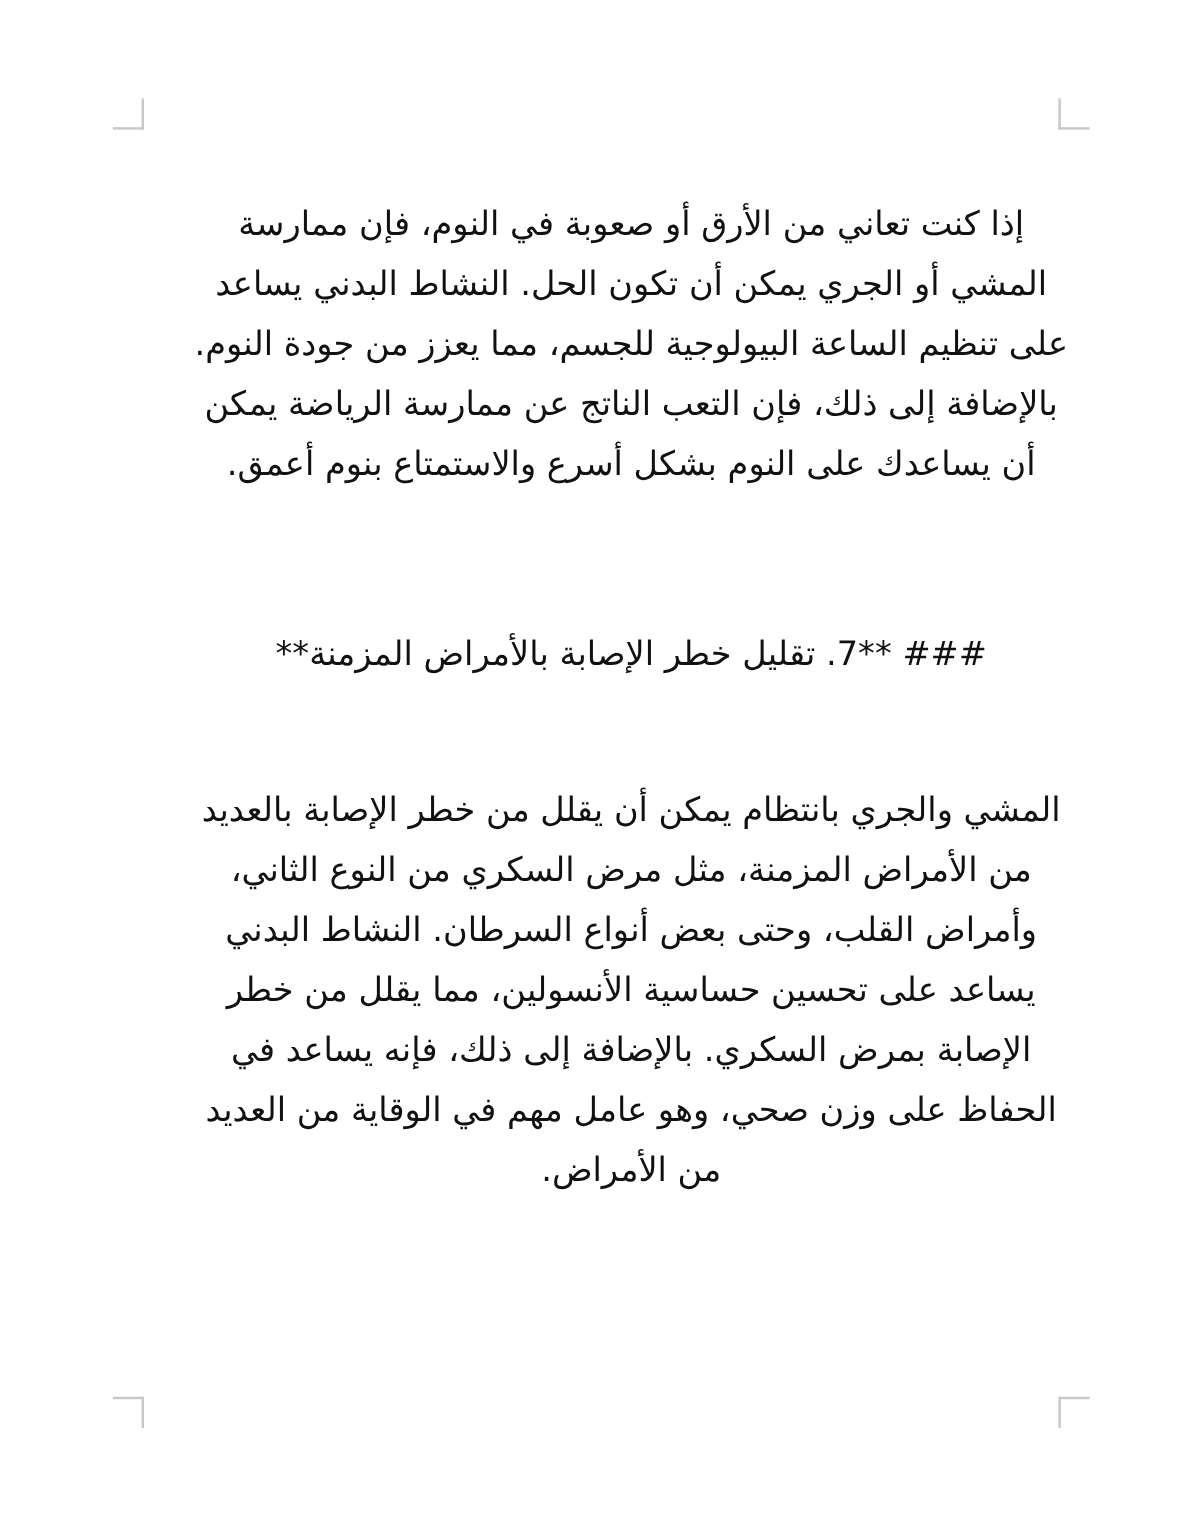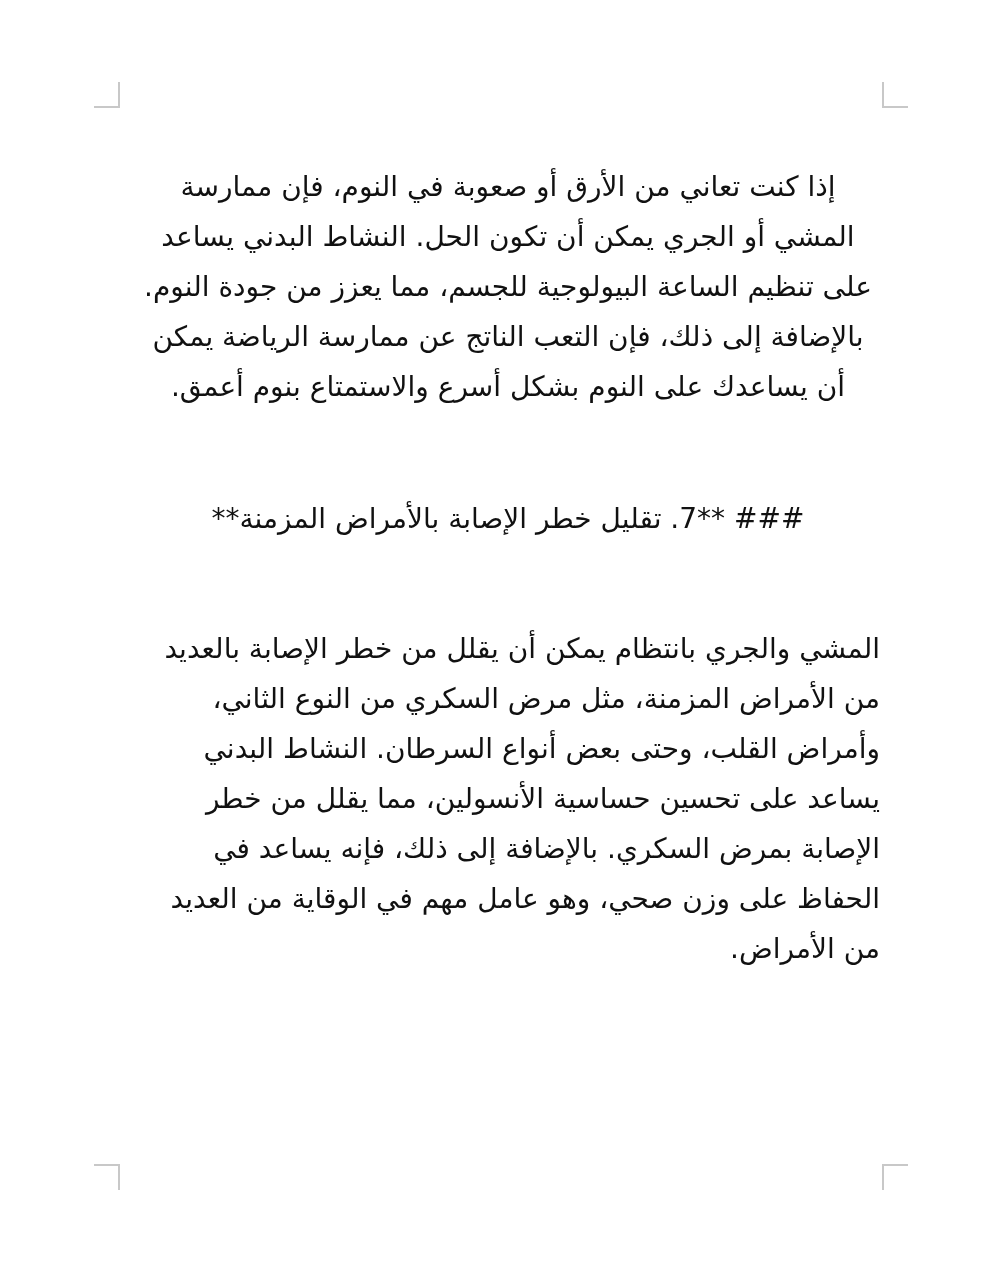--- a/index.html
+++ b/index.html
@@ -23,40 +23,40 @@
       border-style: solid;
       border-width: 0;
     }
     .corner.tl { left: 94px; top: 82px; border-right-width: 2px; border-bottom-width: 2px; }
     .corner.tr { left: 882px; top: 82px; border-left-width: 2px; border-bottom-width: 2px; }
     .corner.bl { left: 94px; top: 1164px; border-right-width: 2px; border-top-width: 2px; }
     .corner.br { left: 882px; top: 1164px; border-left-width: 2px; border-top-width: 2px; }
 
     .page-content {
       position: absolute;
-      left: 128px;
+      left: 146px;
       width: 760px;
       top: 162px;
       direction: rtl;
       text-align: center;
     }
     .para {
       font-size: 28px;
       line-height: 50px;
       margin: 0;
       padding: 0 8px;
     }
     .para.first { margin-top: 0; }
     .heading {
       font-size: 28px;
       line-height: 50px;
       margin: 0;
     }
-    .h7 { margin-top: 82px; }
-    .p2 { margin-top: 80px; text-align: right; }
+    .h7 { margin-top: 108px; }
+    .p2 { margin-top: 80px; }
     .h8 { margin-top: 82px; }
   </style>
 </head>
 <body>
 
 <div class="corner tl"></div>
 <div class="corner tr"></div>
 <div class="corner bl"></div>
 <div class="corner br"></div>
 

